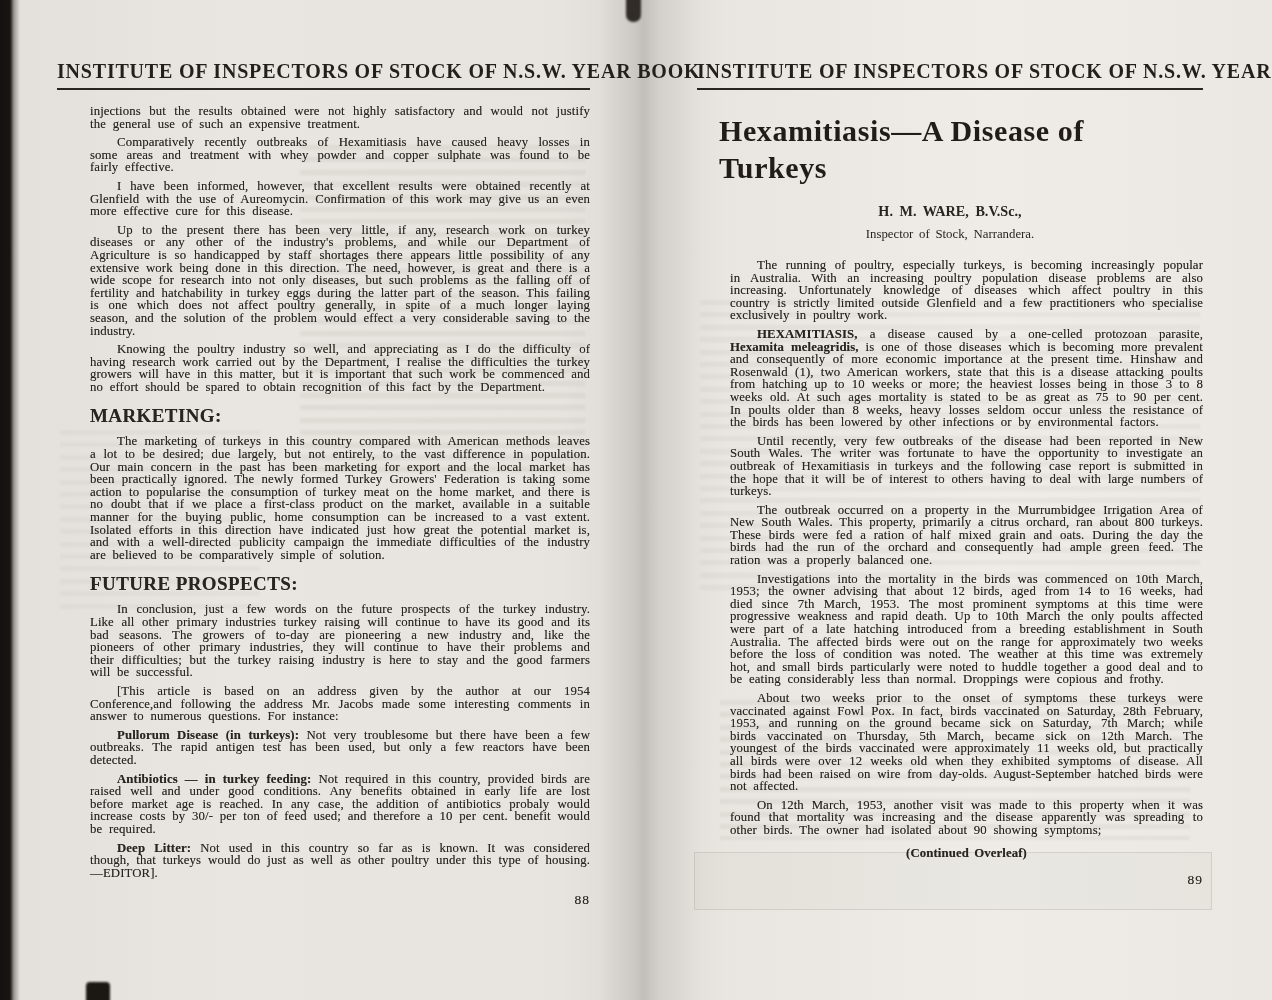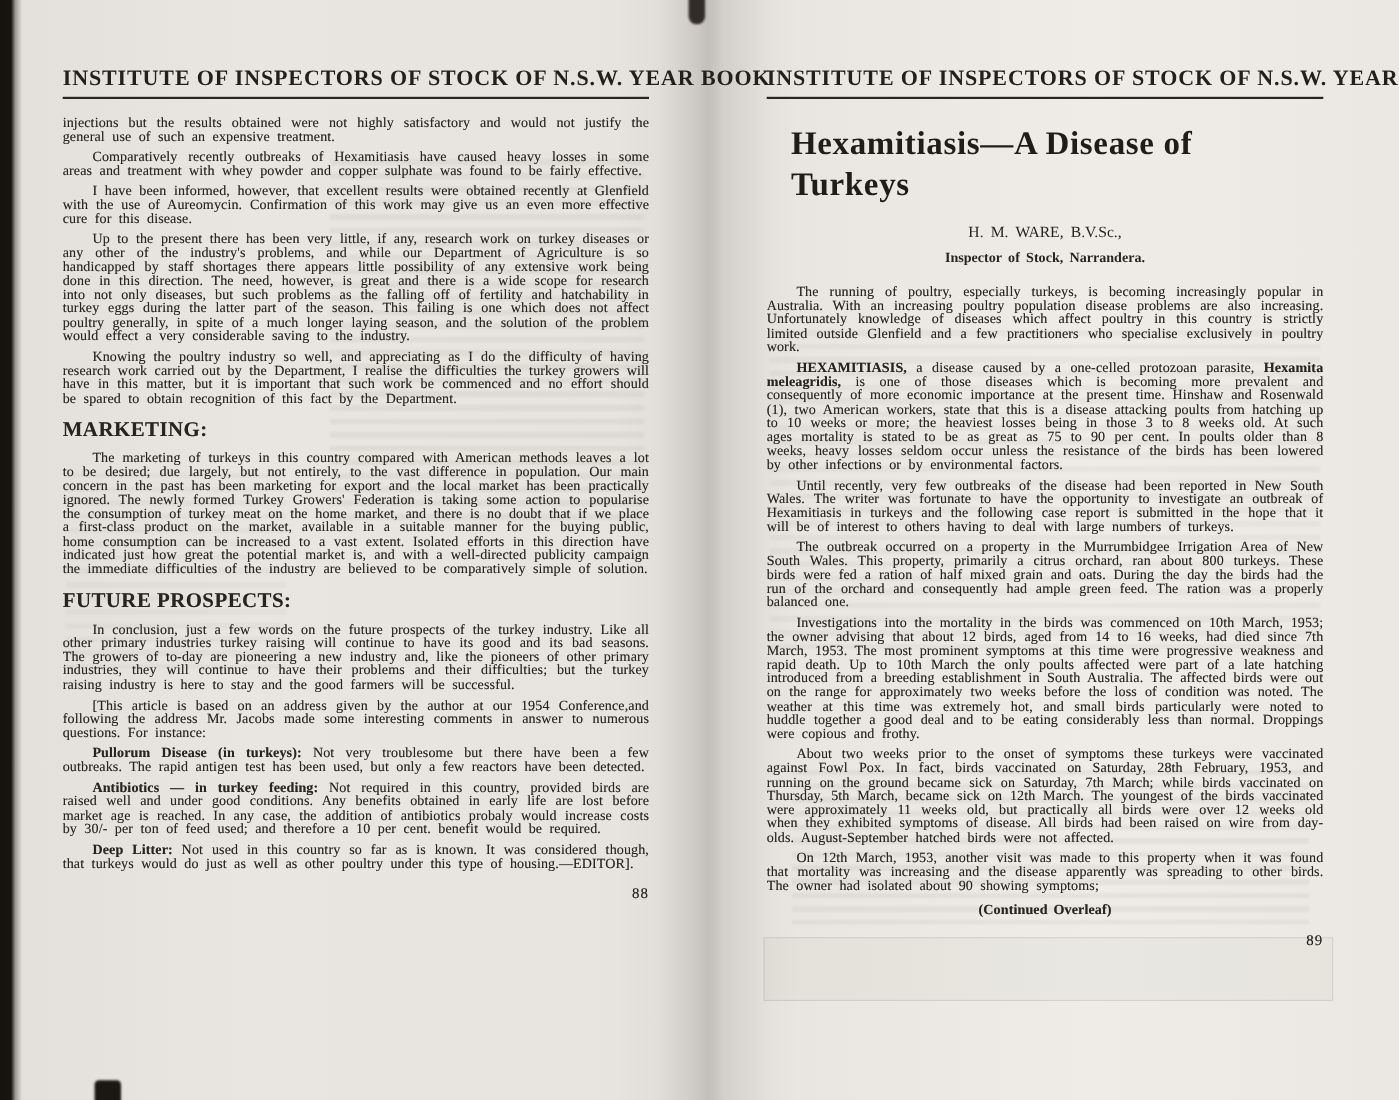--- a/index.html
+++ b/index.html
@@ -87,21 +87,21 @@
     font-weight: bold;
     font-size: 20px;
     letter-spacing: 0.8px;
     white-space: nowrap;
     text-align: justify;
     text-align-last: justify;
     padding-bottom: 5px;
     border-bottom: 2.5px solid #2a2521;
     color: #241f1a;
   }
-  .page-body { margin-top: 15px; }
+  .page-body { margin-top: 15px; margin-left: 33px; }
   .para {
     margin: 0 0 6px 0;
     font-size: 12.8px;
     line-height: 12.6px;
     text-align: justify;
     word-spacing: 3.4px;
     letter-spacing: 0.1px;
     text-shadow: 0 0 0.5px rgba(45,40,34,0.45);
   }
   .para.indent { text-indent: 27px; }
@@ -124,28 +124,28 @@
     line-height: 37px;
     text-align: left;
     letter-spacing: 0.6px;
     max-width: 462px;
     margin: 22px auto 0 auto;
     color: #211c17;
   }
   .author {
     margin-top: 17px;
     text-align: center;
-    font-weight: normal;
+    font-weight: bold;
     font-size: 14.2px;
     word-spacing: 3px;
   }
   .author-role {
     margin-top: 7px;
     text-align: center;
-    font-weight: bold;
+    font-weight: normal;
     font-size: 12.8px;
     word-spacing: 2.5px;
   }
   .page-right .page-body { margin-top: 17px; }
   .page-num {
     text-align: right;
     font-size: 13.5px;
     letter-spacing: 1px;
     margin-top: 13px;
     text-shadow: 0 0 0.5px rgba(45,40,34,0.45);

